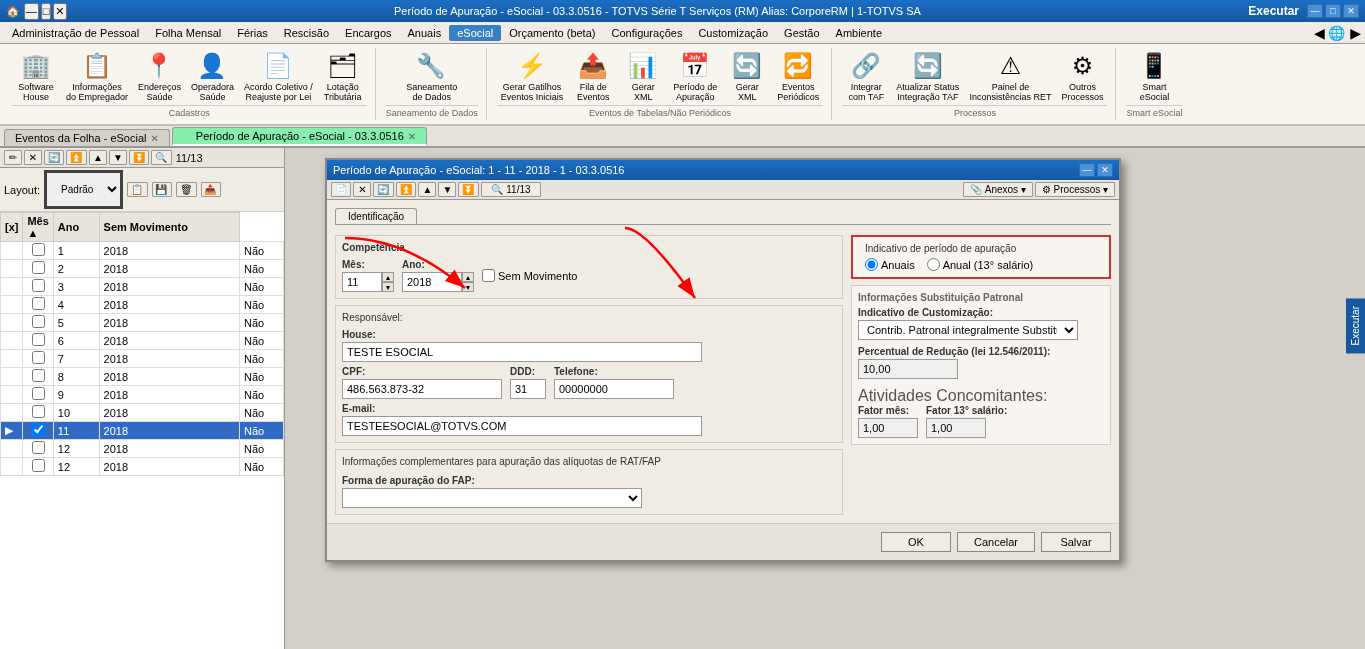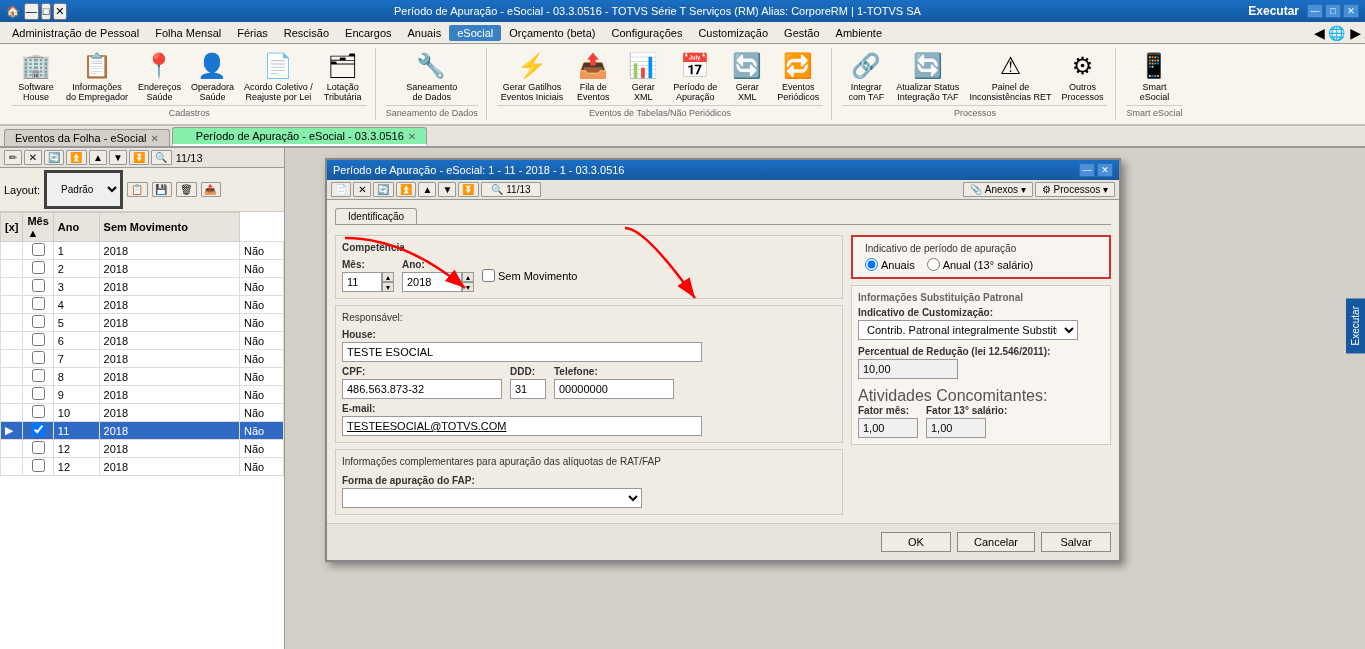--- a/index.html
+++ b/index.html
@@ -755,21 +755,21 @@
                   <span class="field-label">DDD:</span>
                   <input class="field-input" value="31" style="width: 36px;">
                 </div>
                 <div class="field-group">
                   <span class="field-label">Telefone:</span>
                   <input class="field-input" value="00000000" style="width: 120px;">
                 </div>
               </div>
               <div class="field-group">
                 <span class="field-label">E-mail:</span>
-                <input class="field-input" value="TESTEESOCIAL@TOTVS.COM" style="width: 360px; text-decoration: underline;">
+                <input class="field-input" value="TESTEESOCIAL@TOTVS.COM" style="width: 360px;">
               </div>
             </div>
 
             <div class="form-section">
               <div style="font-size:10px;color:#333;margin-bottom:4px;">Informações complementares para apuração das alíquotas de RAT/FAP</div>
               <div class="field-group">
                 <span class="field-label">Forma de apuração do FAP:</span>
                 <div style="display:flex;align-items:center;gap:2px;">
                   <select class="field-input" style="width:300px;">
                     <option value=""></option>

